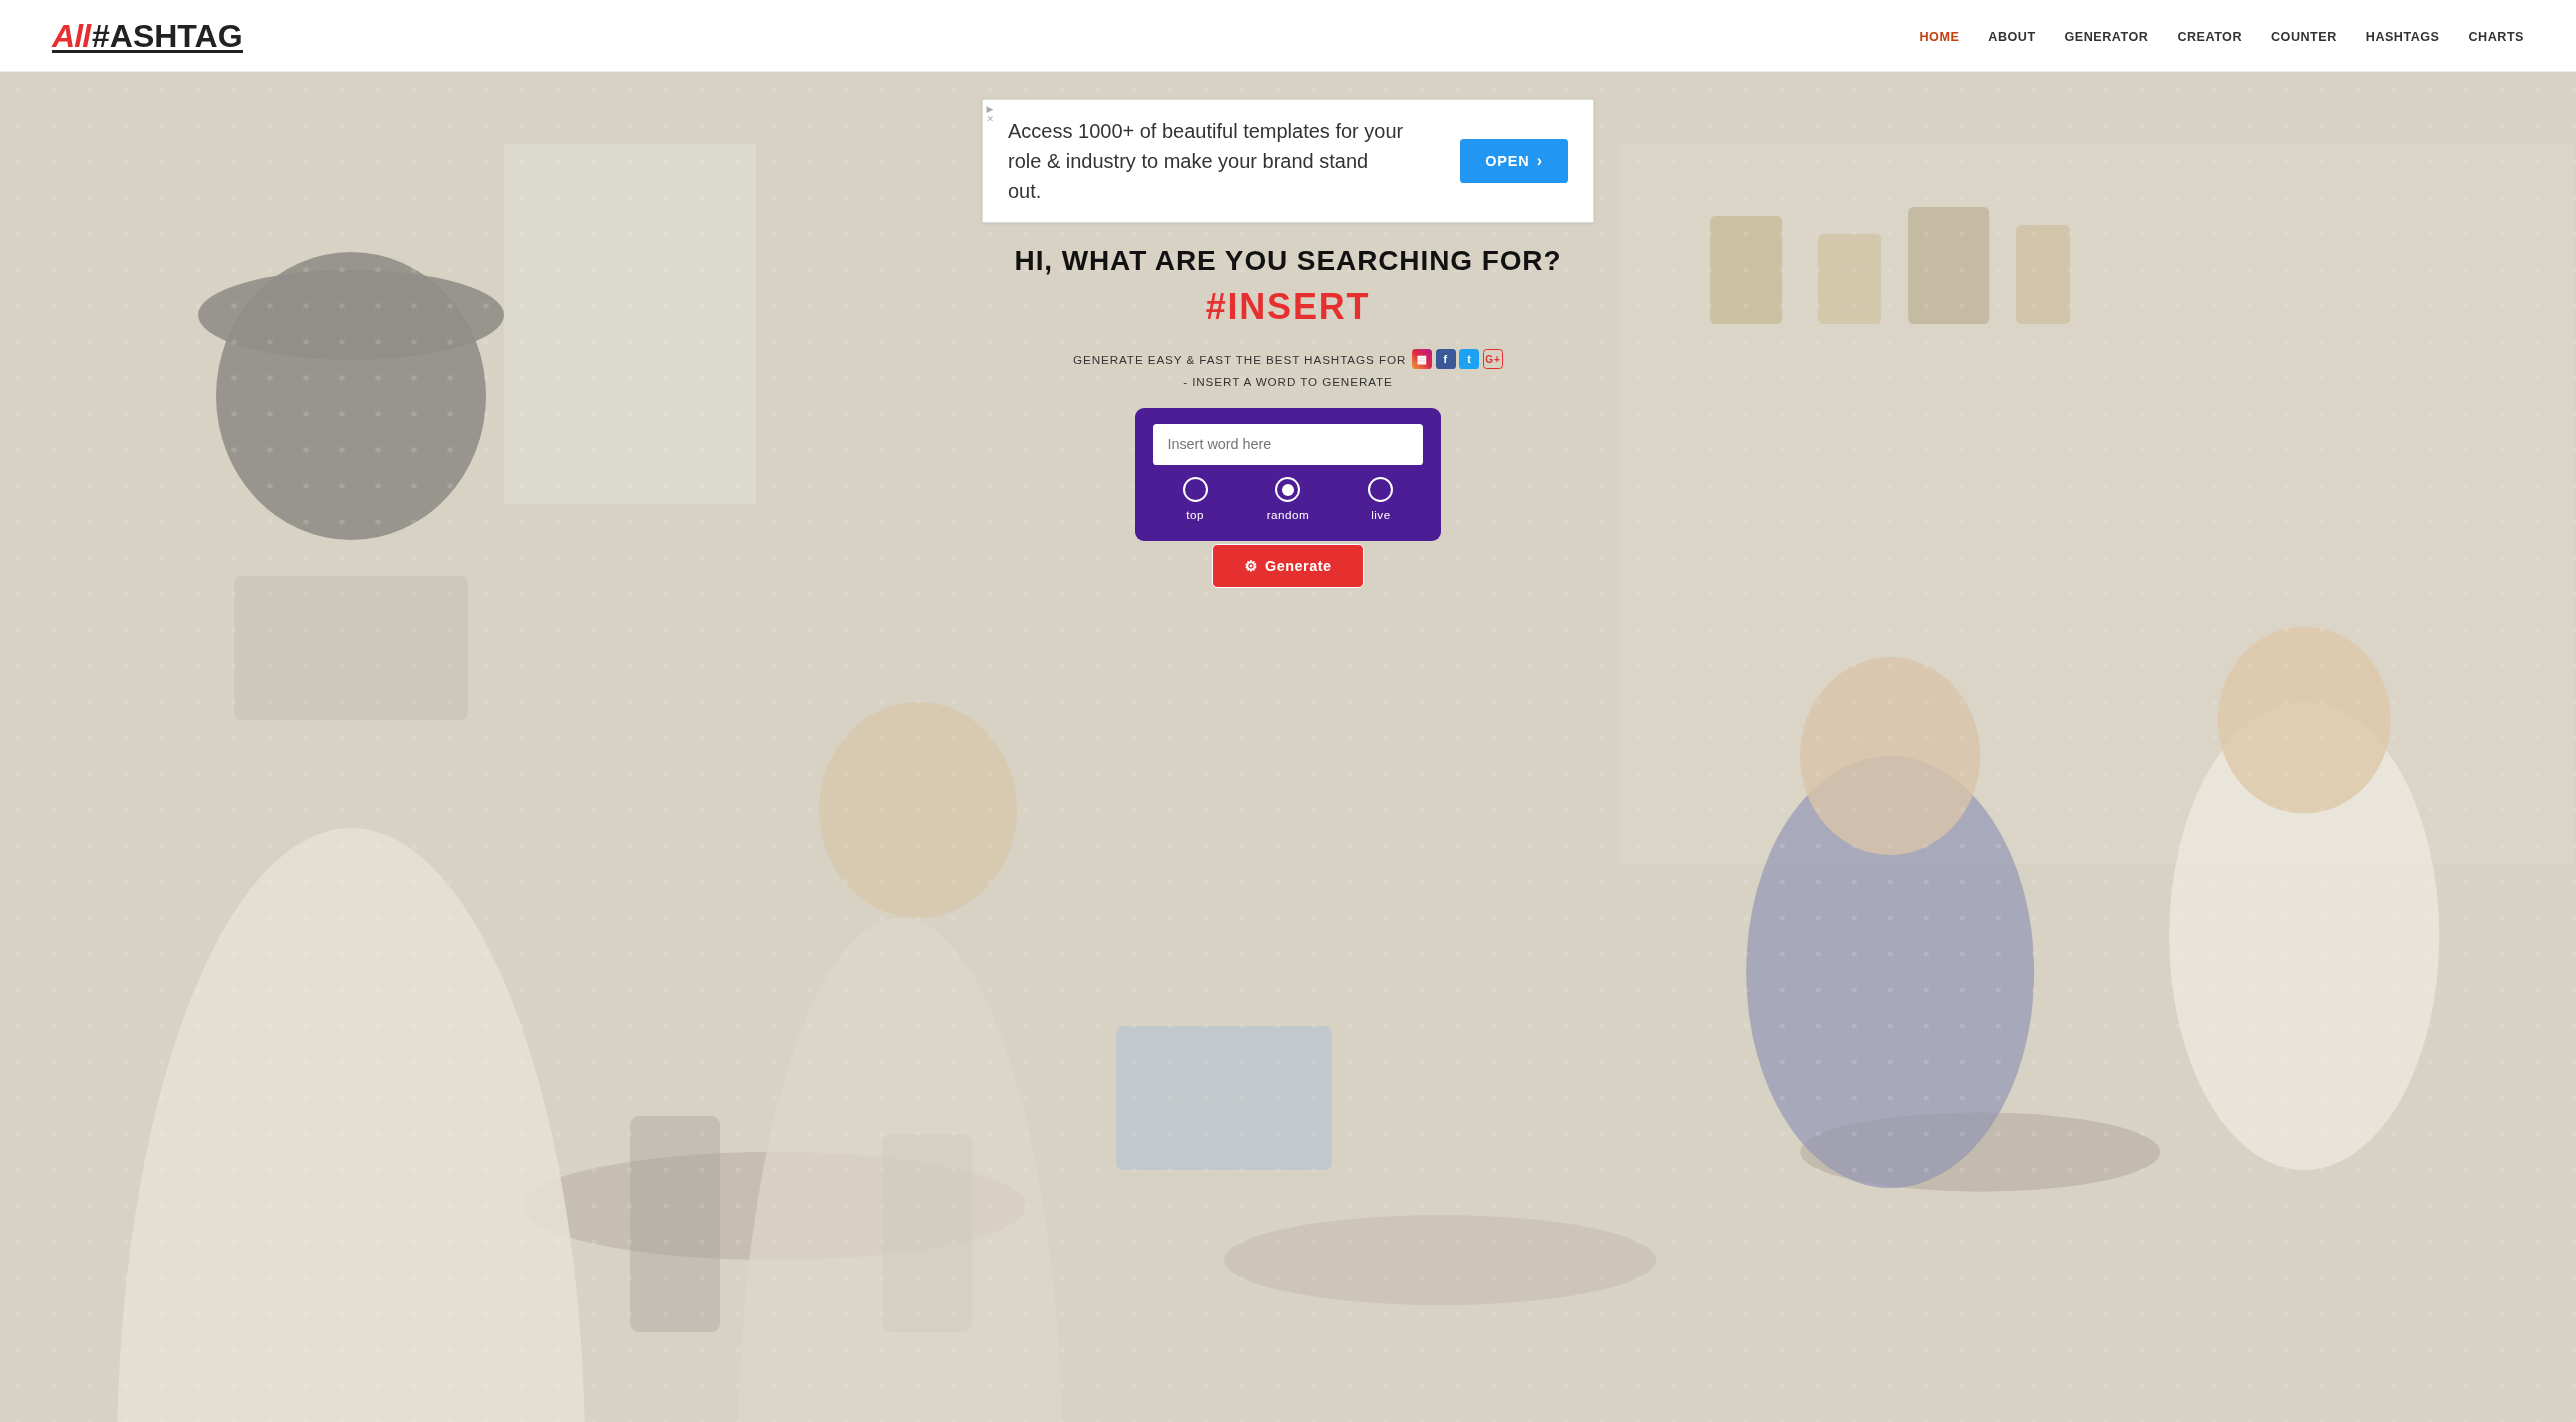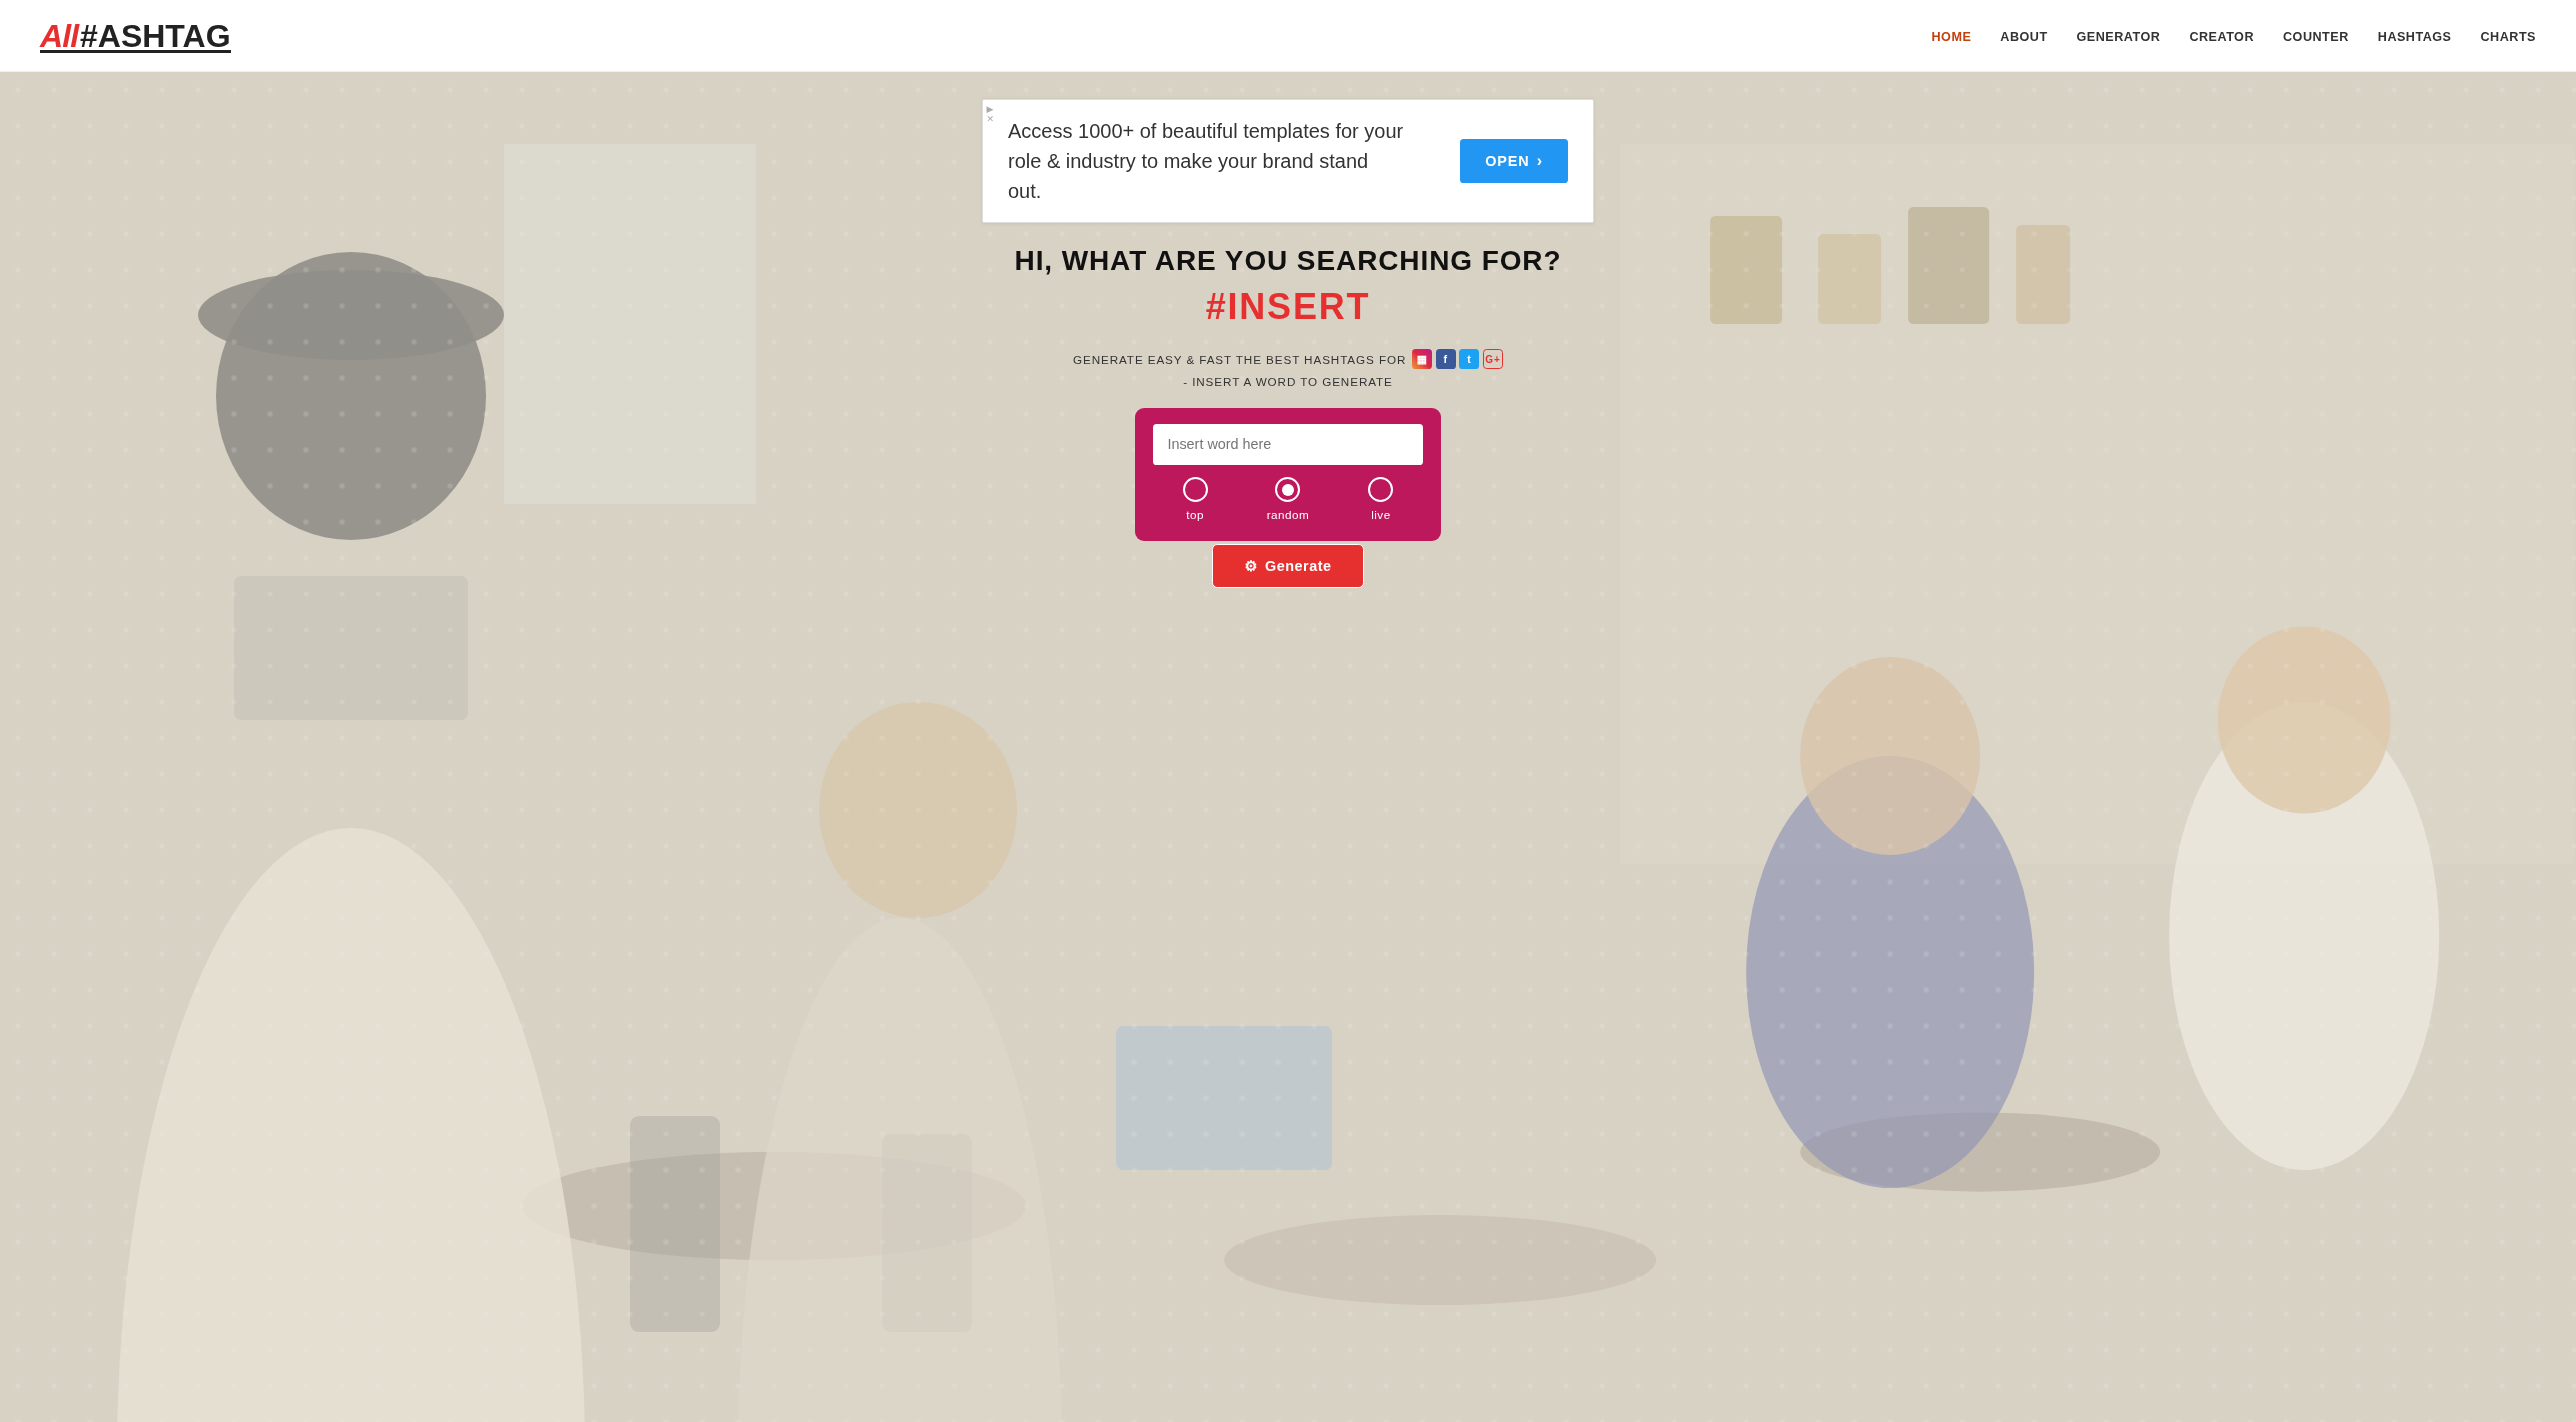--- a/index.html
+++ b/index.html
@@ -5,21 +5,21 @@
     * { margin: 0; padding: 0; box-sizing: border-box; }
     body { font-family: Arial, sans-serif; overflow-x: hidden; }
 
     
     .navbar {
       background: #fff;
       border-bottom: 0.9px solid #eee;
       display: flex;
       align-items: center;
       justify-content: space-between;
-      padding: 0 40px;
+      padding: 0 52px;
       height: 72px;
       position: relative;
       z-index: 10;
     }
     .logo {
       display: flex;
       align-items: center;
       text-decoration: none;
     }
     .logo-all {
@@ -208,21 +208,21 @@
     .hero-subtitle2 {
       font-size: 11.7px;
       color: #333;
       text-align: center;
       letter-spacing: 0.9px;
       margin-top: 5.4px;
     }
 
     
     .search-box {
-      background: #be185d;
+      background: #4c1d95;
       border-radius: 9px;
       padding: 16px 18px 20px;
       width: 306px;
       margin-top: 20px;
       display: flex;
       flex-direction: column;
       align-items: center;
       gap: 12.6px;
     }
     .search-input {

